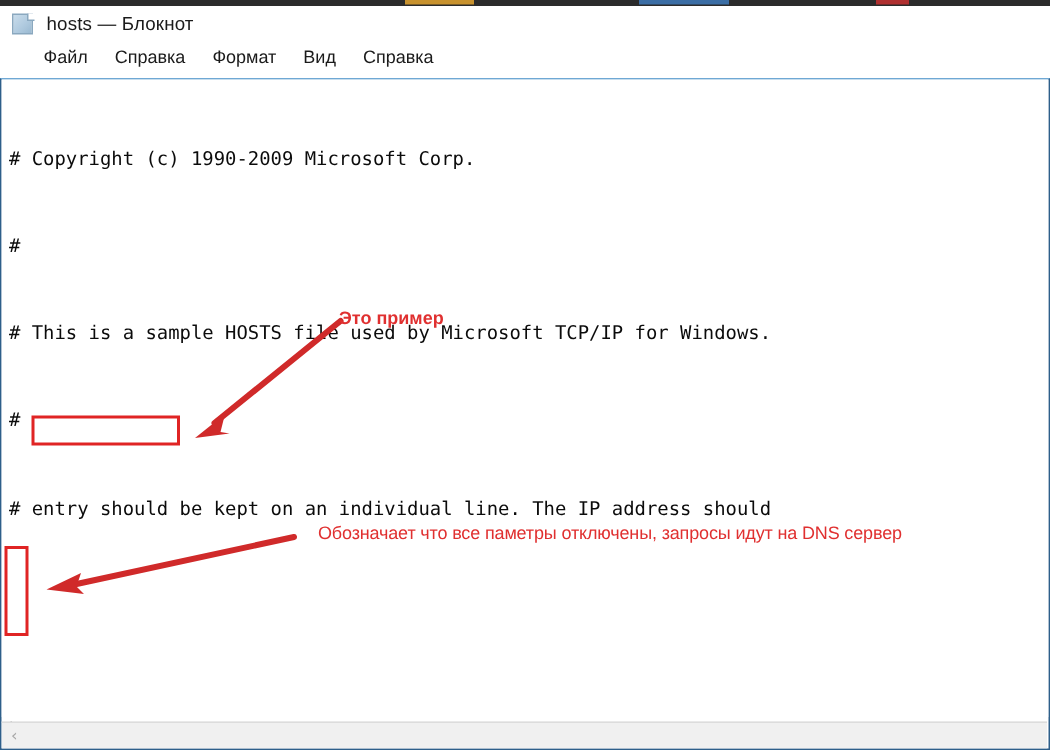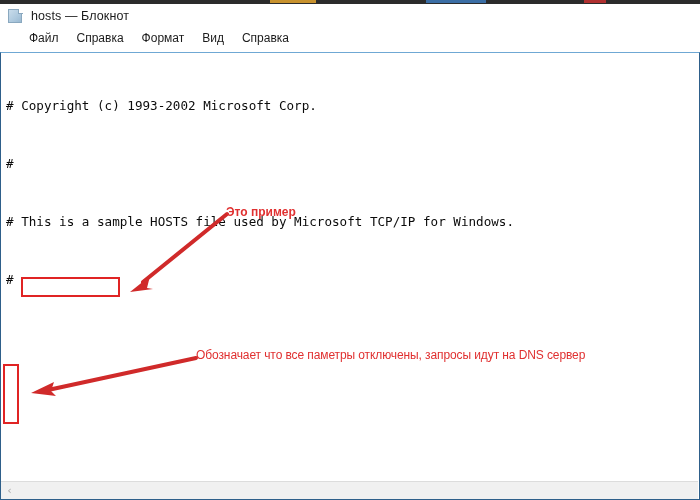--- a/index.html
+++ b/index.html
@@ -172,21 +172,21 @@
     color: #e03030;
     font-family: "Liberation Sans", sans-serif;
     white-space: nowrap;
   }
   #anno-example-label {
     left: 226px; top: 205px;
     font-size: 12px;
     font-weight: 700;
   }
   #anno-dns-label {
-    left: 196px; top: 348px;
+    left: 212px; top: 348px;
     font-size: 12px;
     font-weight: 400;
     letter-spacing: -0.1px;
   }
 
   .anno-box {
     position: absolute;
     border: 2px solid #e02424;
   }
   #box-for-example { left: 21px; top: 277px; width: 99px; height: 20px; }
@@ -217,24 +217,25 @@
     <div class="menubar">
       <div class="menu-item">Файл</div>
       <div class="menu-item">Справка</div>
       <div class="menu-item">Формат</div>
       <div class="menu-item">Вид</div>
       <div class="menu-item">Справка</div>
     </div>
 
     <div class="editor-frame">
       <div class="text-area">
-        <div class="line"># Copyright (c) 1993-2002 Microsoft Corp.</div>
+        <div class="line"># Copyright (c) 1990-2009 Microsoft Corp.</div>
         <div class="line">#</div>
         <div class="line"># This is a sample HOSTS file used by Microsoft TCP/IP for Windows.</div>
         <div class="line">#</div>
+        <div class="line"># entry should be kept on an individual line. The IP address should</div>
         
         
         
         
         
         
         
         
         
         

